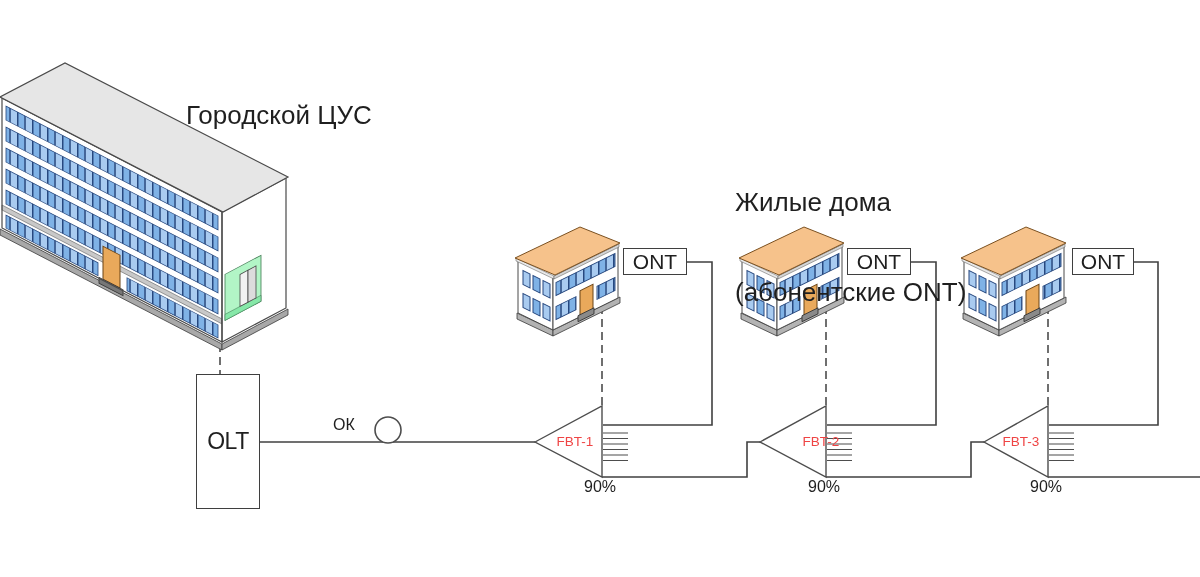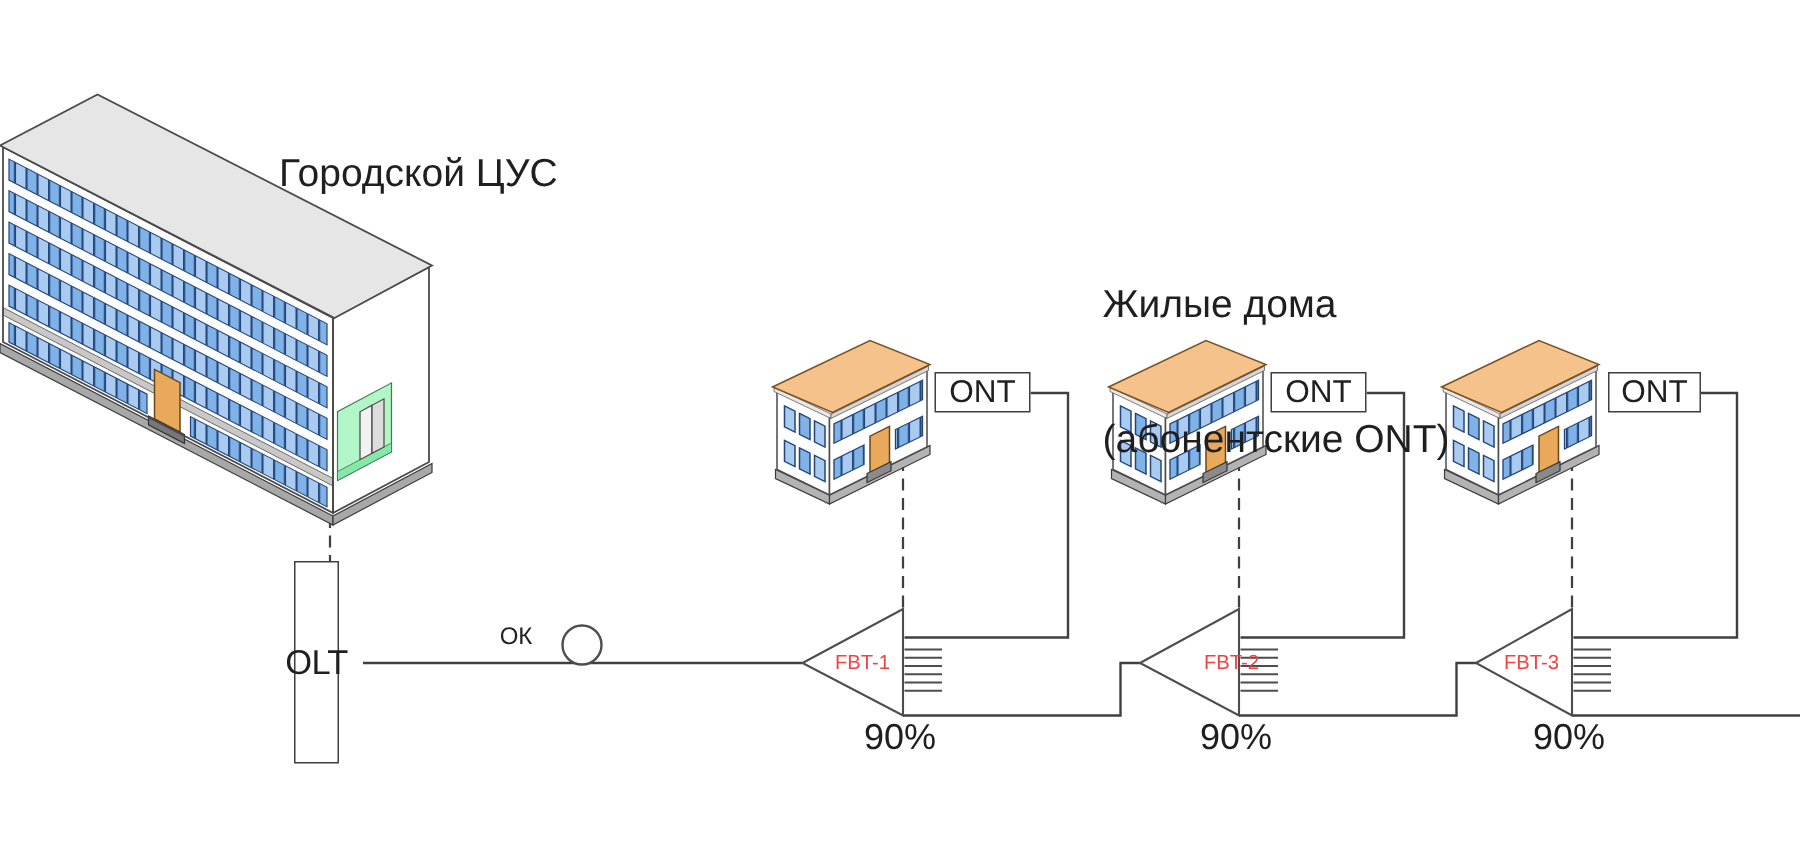--- a/index.html
+++ b/index.html
@@ -5,33 +5,33 @@
   html,body{margin:0;padding:0;background:#fff;}
   .canvas{
     position:relative;width:1200px;height:577px;background:#ffffff;overflow:hidden;
     font-family:"Liberation Sans", sans-serif;color:#1f1f1f;
   }
   .canvas svg{position:absolute;left:0;top:0;}
   .lbl{position:absolute;white-space:pre;}
   .title{font-size:26px;line-height:31px;}
   .title-homes{left:735px;top:127px;font-size:26px;line-height:30px;}
   .olt-box{
-    position:absolute;left:196px;top:374px;width:30px;height:135px;
+    position:absolute;left:196px;top:374px;width:64px;height:135px;
     border:1.6px solid #3f3f3f;background:#fff;box-sizing:border-box;
     display:flex;align-items:center;justify-content:center;
     font-size:23px;letter-spacing:-0.5px;
   }
   .ont-box{
     position:absolute;top:248px;height:27px;
     border:1.6px solid #3f3f3f;background:#fff;box-sizing:border-box;
     display:flex;align-items:center;justify-content:center;font-size:21px;
   }
   .ok-lbl{left:322px;top:416px;width:44px;text-align:center;font-size:16px;}
   .fbt-lbl{top:434px;width:58px;text-align:center;font-size:13.5px;color:#ef4444;}
-  .tap-lbl{top:478px;width:64px;text-align:center;font-size:24px;}
+  .tap-lbl{top:478px;width:64px;text-align:center;font-size:16px;}
 </style>
 </head>
 <body>
 
 <div class="canvas">
 
   <svg width="1200" height="577" viewBox="0 0 1200 577">
     <defs>
       <pattern id="winpat" width="15" height="26" patternUnits="userSpaceOnUse">
         <rect width="15" height="26" fill="#a9cbf0"></rect>

